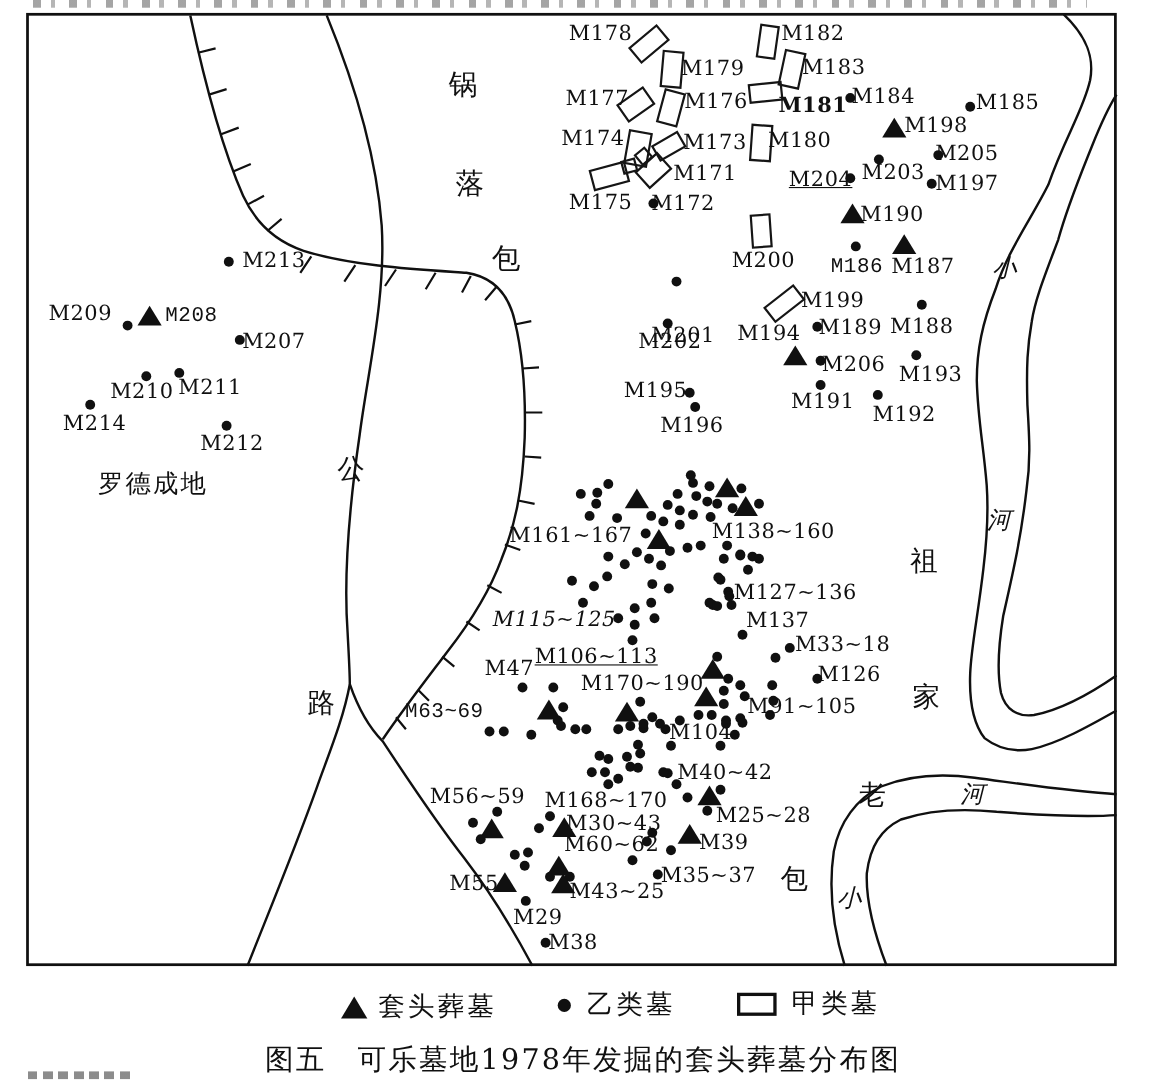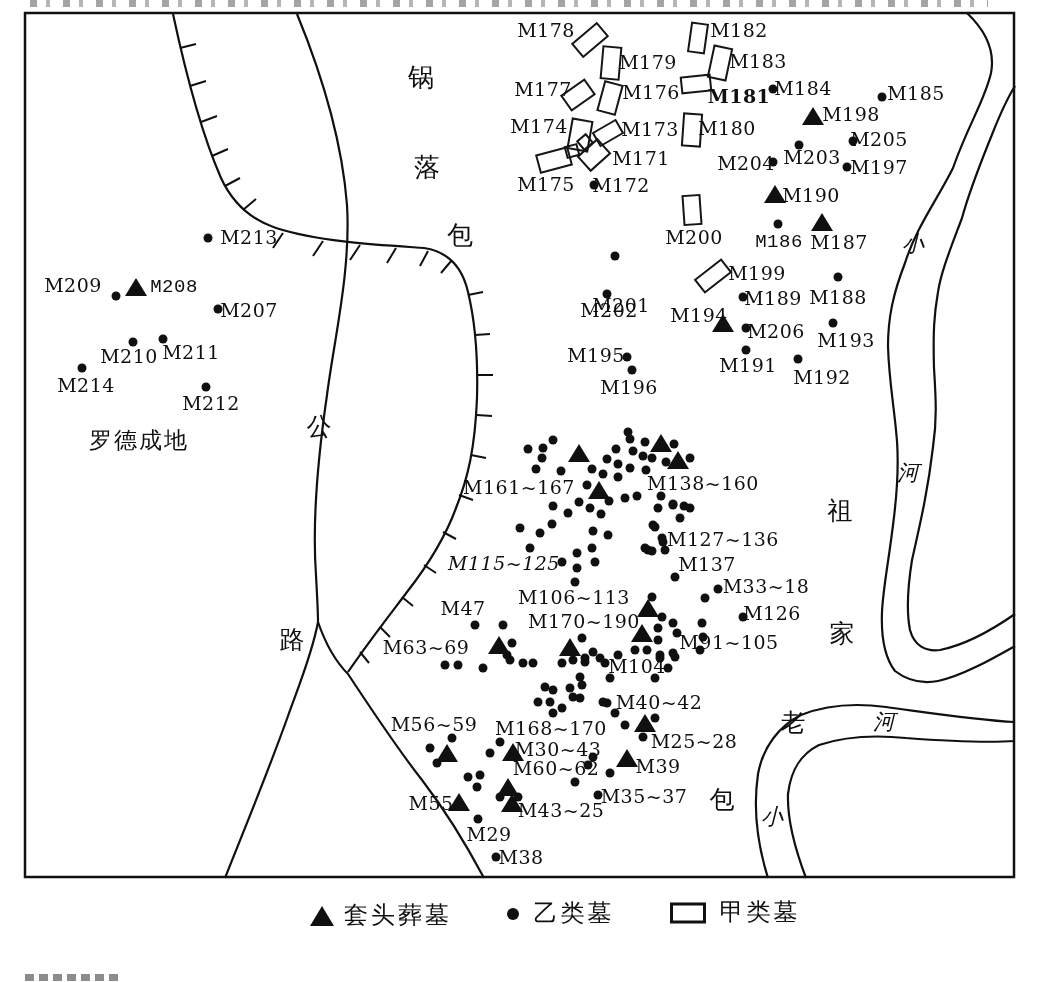--- a/index.html
+++ b/index.html
@@ -283,30 +283,30 @@
       <div class="tlabel" style="left: 621px; top: 185px;">M172</div>
       <div class="tlabel" style="left: 739px; top: 30px;">M182</div>
       <div class="tlabel" style="left: 758px; top: 61px;">M183</div>
       <div class="tlabel" style="left: 739px; top: 96px; font-weight: bold;">M181</div>
       <div class="tlabel" style="left: 727px; top: 128px;">M180</div>
       <div class="tlabel" style="left: 803px; top: 88px;">M184</div>
       <div class="tlabel" style="left: 916px; top: 93px;">M185</div>
       <div class="tlabel" style="left: 851px; top: 114px;">M198</div>
       <div class="tlabel" style="left: 879px; top: 139px;">M205</div>
       <div class="tlabel" style="left: 812px; top: 157px;">M203</div>
-      <div class="tlabel" style="left: 746px; top: 163px;">M204</div>
+      <div class="tlabel" style="left: 746px; top: 163px; text-decoration: underline;">M204</div>
       <div class="tlabel" style="left: 879px; top: 167px;">M197</div>
       <div class="tlabel" style="left: 811px; top: 195px;">M190</div>
       <div class="tlabel" style="left: 779px; top: 242px; font-family: Liberation Mono, monospace;">M186</div>
       <div class="tlabel" style="left: 839px; top: 242px;">M187</div>
       <div class="tlabel" style="left: 694px; top: 237px;">M200</div>
       <div class="tlabel" style="left: 621px; top: 289px; margin-top: 16px;">M201</div>
       <div class="tlabel" style="left: 609px; top: 310px;">M202</div>
       <div class="tlabel" style="left: 757px; top: 273px;">M199</div>
-      <div class="tlabel" style="left: 699px; top: 303px; margin-top: 12px;">M194</div>
+      <div class="tlabel" style="left: 699px; top: 303px;">M194</div>
       <div class="tlabel" style="left: 773px; top: 298px;">M189</div>
       <div class="tlabel" style="left: 838px; top: 297px;">M188</div>
       <div class="tlabel" style="left: 776px; top: 331px;">M206</div>
       <div class="tlabel" style="left: 846px; top: 340px;">M193</div>
       <div class="tlabel" style="left: 748px; top: 365px;">M191</div>
       <div class="tlabel" style="left: 822px; top: 377px;">M192</div>
       <div class="tlabel" style="left: 596px; top: 355px;">M195</div>
       <div class="tlabel" style="left: 629px; top: 387px;">M196</div>
       <div class="tlabel" style="left: 249px; top: 237px;">M213</div>
       <div class="tlabel" style="left: 73px; top: 285px;">M209</div>
@@ -316,26 +316,26 @@
       <div class="tlabel" style="left: 191px; top: 352px;">M211</div>
       <div class="tlabel" style="left: 86px; top: 385px;">M214</div>
       <div class="tlabel" style="left: 211px; top: 403px;">M212</div>
       <div class="tlabel" style="left: 519px; top: 487px;">M161~167</div>
       <div class="tlabel" style="left: 703px; top: 483px;">M138~160</div>
       <div class="tlabel" style="left: 504px; top: 563px; font-style: italic;">M115~125</div>
       <div class="tlabel" style="left: 723px; top: 539px;">M127~136</div>
       <div class="tlabel" style="left: 707px; top: 564px;">M137</div>
       <div class="tlabel" style="left: 766px; top: 586px;">M33~18</div>
       <div class="tlabel" style="left: 772px; top: 613px;">M126</div>
-      <div class="tlabel" style="left: 574px; top: 597px;">M106~113</div>
+      <div class="tlabel" style="left: 542px; top: 597px; text-decoration: underline;">M106~113</div>
       <div class="tlabel" style="left: 584px; top: 621px;">M170~190</div>
       <div class="tlabel" style="left: 463px; top: 608px;">M47</div>
       <div class="tlabel" style="left: 729px; top: 642px;">M91~105</div>
       <div class="tlabel" style="left: 637px; top: 666px;">M104</div>
-      <div class="tlabel" style="left: 426px; top: 647px;">M63~69</div>
+      <div class="tlabel" style="left: 404px; top: 647px; font-family: Liberation Mono, monospace;">M63~69</div>
       <div class="tlabel" style="left: 659px; top: 702px;">M40~42</div>
       <div class="tlabel" style="left: 694px; top: 741px;">M25~28</div>
       <div class="tlabel" style="left: 434px; top: 724px;">M56~59</div>
       <div class="tlabel" style="left: 551px; top: 728px;">M168~170</div>
       <div class="tlabel" style="left: 558px; top: 749px;">M30~43</div>
       <div class="tlabel" style="left: 658px; top: 766px;">M39</div>
       <div class="tlabel" style="left: 556px; top: 768px;">M60~62</div>
       <div class="tlabel" style="left: 644px; top: 796px;">M35~37</div>
       <div class="tlabel" style="left: 561px; top: 810px;">M43~25</div>
       <div class="tlabel" style="left: 431px; top: 803px;">M55</div>
@@ -357,14 +357,15 @@
       <div class="plabel" style="left: 909px; top: 473px; font-size: 22px; font-style: italic;">河</div>
     </div>
 
   <div id="legend-tri" class="legend-sym"></div>
   <div id="legend-label-1" class="legend-label">套头葬墓</div>
   <div id="legend-dot" class="legend-sym"></div>
   <div id="legend-label-2" class="legend-label">乙类墓</div>
   <div id="legend-rect" class="legend-sym"></div>
   <div id="legend-label-3" class="legend-label">甲类墓</div>
 
+  <div id="caption">图五　可乐墓地1978年发掘的套头葬墓分布图</div>
 
 </div>
 
 </body></html>

